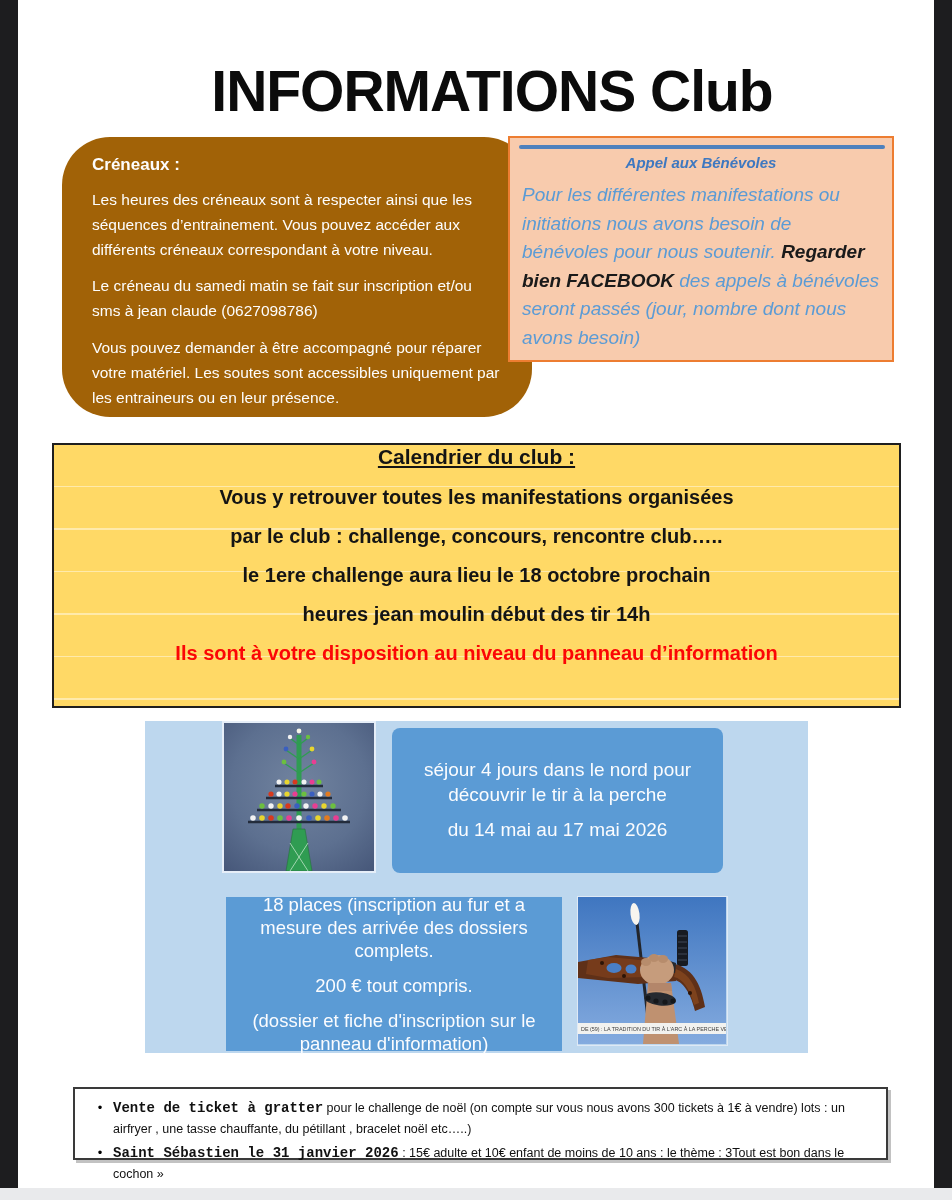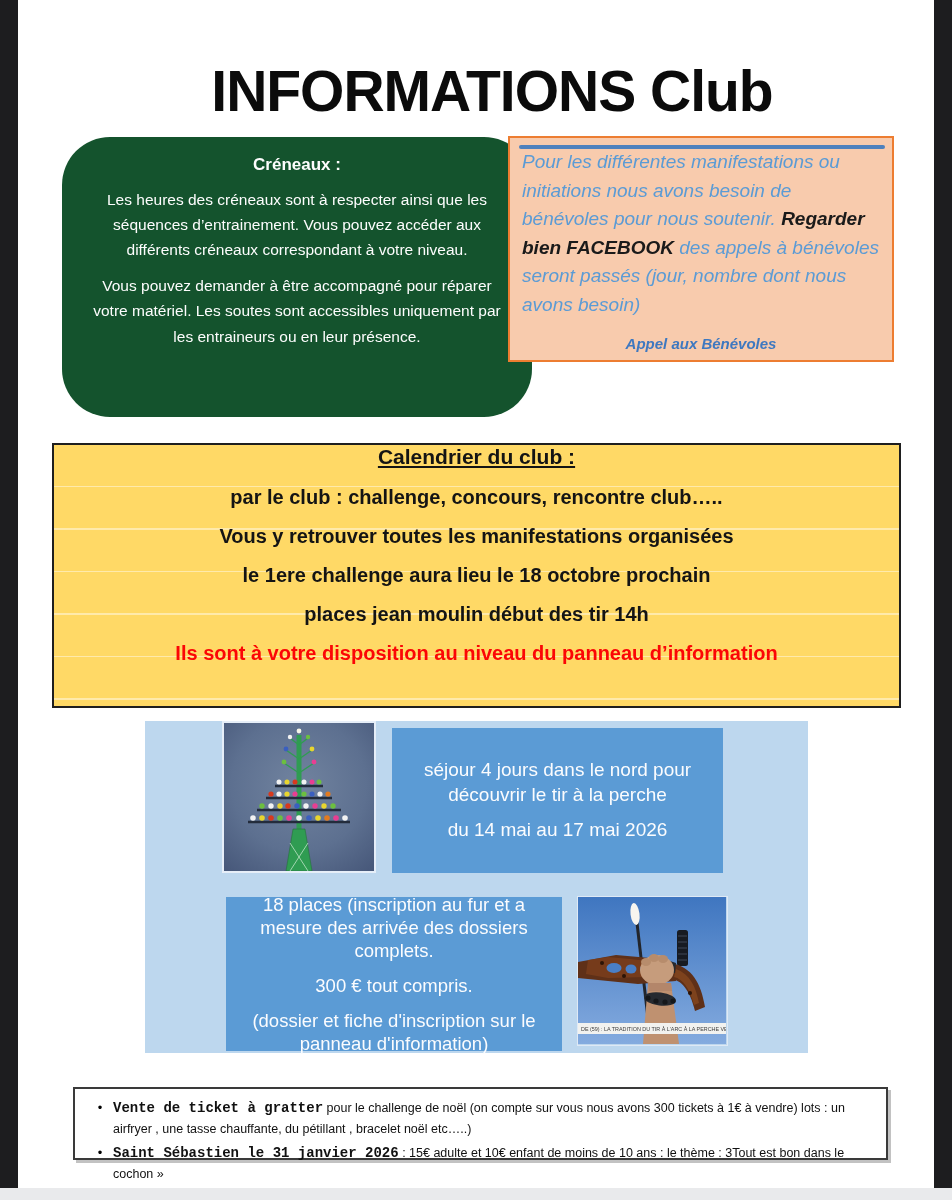--- a/index.html
+++ b/index.html
@@ -11,22 +11,22 @@
   .edge-bar{position:absolute;top:0;width:18px;height:1190px;background:#1d1d1f;}
   #edge-left{left:0;}
   #edge-right{right:0;}
   #bottom-strip{position:absolute;left:0;bottom:0;width:100%;height:12px;background:#e9eaec;}
 
   
   #main-title{left:16px;top:22px;width:100%;text-align:center;font-size:57px;font-weight:800;
               letter-spacing:-1px;color:#0b0b0b;margin-top:36px;}
 
   
-  #creneaux-box{left:62px;top:137px;width:470px;height:280px;background:#14532d;
-                border-radius:48px;color:#fdfdfd;text-align:center;box-sizing:border-box;
+  #creneaux-box{left:62px;top:137px;width:470px;height:280px;background:#a16207;
+                border-radius:48px;color:#fdfdfd;box-sizing:border-box;
                 padding:18px 30px 0 30px;}
   #creneaux-box .box-title{font-weight:bold;font-size:17px;margin-bottom:12px;}
   #creneaux-box p{font-size:15.5px;line-height:1.62;margin:0 0 11px 0;}
 
   
   #benevoles-box{left:508px;top:136px;width:386px;height:226px;background:#f8cbad;
                  border:2px solid #ed7d31;box-sizing:border-box;}
   #benevoles-rule{position:absolute;left:9px;right:7px;top:7px;height:4px;background:#4f81bd;border-radius:2px;}
   #benevoles-title{margin-top:16px;text-align:center;font-size:15px;font-weight:bold;
                    font-style:italic;color:#3e78c0;}
@@ -39,21 +39,21 @@
                   background-image:repeating-linear-gradient(to bottom,transparent 0 41px,rgba(255,255,255,.45) 41px 42.5px);}
   #calendrier-box .cal-title{font-size:21px;font-weight:bold;text-decoration:underline;margin-bottom:17px;}
   #calendrier-box .cal-line{font-size:20px;font-weight:bold;margin-bottom:16px;}
   #calendrier-box .cal-highlight{font-size:20px;font-weight:bold;color:#fb0606;}
 
   
   #sejour-panel{left:145px;top:721px;width:663px;height:332px;background:#bdd7ee;}
   #pole-image{left:222px;top:721px;width:154px;height:152px;border:2px solid #e6eef8;box-sizing:border-box;}
   #sejour-box1{left:392px;top:728px;width:331px;height:145px;background:#5b9bd5;color:#fbfcfe;
                display:flex;flex-direction:column;justify-content:center;text-align:center;
-               box-sizing:border-box;padding:0 16px;}
+               box-sizing:border-box;padding:0 16px;border-radius:8px;}
   #sejour-box1 p{margin:5px 0;font-size:19px;line-height:1.3;}
   #sejour-box2{left:226px;top:897px;width:336px;height:154px;background:#5b9bd5;color:#fbfcfe;
                display:flex;flex-direction:column;justify-content:center;text-align:center;
                box-sizing:border-box;padding:16px 8px;}
   #sejour-box2 p{margin:6px 0;font-size:18.5px;line-height:1.25;}
   #bow-image{left:577px;top:896px;width:151px;height:150px;border:1.5px solid #dfe9f5;box-sizing:border-box;}
 
   
   #footer-box{left:73px;top:1087px;width:815px;height:73px;background:#fff;border:2px solid #3a3a3a;
               box-sizing:border-box;box-shadow:3px 3px 0 rgba(120,120,120,.45);padding:9px 14px 0 12px;}
@@ -69,35 +69,36 @@
 
   <div id="edge-left" class="edge-bar"></div>
   <div id="edge-right" class="edge-bar"></div>
   <div id="bottom-strip"></div>
 
   <div id="main-title" class="abs">INFORMATIONS Club</div>
 
   <div id="creneaux-box" class="abs">
     <div class="box-title">Créneaux :</div>
     <p>Les heures des créneaux sont à respecter ainsi que les séquences d’entrainement. Vous pouvez accéder aux différents créneaux correspondant à votre niveau.</p>
+    <p>Le créneau du samedi matin se fait sur inscription et/ou sms à jean claude  (0627098786)</p>
     <p>Vous pouvez demander à être accompagné pour réparer votre matériel. Les soutes sont accessibles uniquement par les entraineurs ou en leur présence.</p>
   </div>
 
   <div id="benevoles-box" class="abs">
     <div id="benevoles-rule"></div>
+    <div id="benevoles-title">Appel aux Bénévoles</div>
     <div id="benevoles-body"><span>Pour les différentes manifestations ou initiations nous avons besoin de bénévoles pour nous soutenir. </span><span class="fb-bold">Regarder bien FACEBOOK</span><span> des appels à bénévoles seront passés (jour, nombre dont nous avons besoin)</span></div>
-    <div id="benevoles-title">Appel aux Bénévoles</div>
   </div>
 
   <div id="calendrier-box" class="abs">
     <div class="cal-title">Calendrier du club :</div>
+    <div class="cal-line">Vous y retrouver toutes les manifestations organisées</div>
     <div class="cal-line">par le club : challenge, concours, rencontre club…..</div>
-    <div class="cal-line">Vous y retrouver toutes les manifestations organisées</div>
     <div class="cal-line">le 1ere challenge aura lieu le 18 octobre prochain</div>
-    <div class="cal-line">places jean moulin début des tir 14h</div>
+    <div class="cal-line">heures jean moulin début des tir 14h</div>
     <div class="cal-highlight">Ils sont à votre disposition au niveau du panneau d’information</div>
   </div>
 
   <div id="sejour-panel" class="abs"></div>
 
   <div id="pole-image" class="abs">
     <svg width="150" height="148" viewBox="0 0 150 148">
       <defs>
         <radialGradient id="skyGrad" cx="50%" cy="42%" r="75%">
           <stop offset="0%" stop-color="#71839f"></stop>
@@ -174,21 +175,21 @@
     </svg>
   </div>
 
   <div id="sejour-box1" class="abs">
     <p>séjour 4 jours dans le nord pour découvrir le tir à la perche</p>
     <p>du 14 mai au 17  mai 2026</p>
   </div>
 
   <div id="sejour-box2" class="abs">
     <p>18  places (inscription au fur et a mesure des arrivée des dossiers complets.</p>
-    <p>300 € tout compris.</p>
+    <p>200 € tout compris.</p>
     <p>(dossier et fiche d'inscription sur le panneau d'information)</p>
   </div>
 
   <div id="bow-image" class="abs">
     <svg width="148" height="147" viewBox="0 0 148 147">
       <defs>
         <linearGradient id="sky2" x1="0" y1="0" x2="0" y2="1">
           <stop offset="0%" stop-color="#3f76c0"></stop>
           <stop offset="100%" stop-color="#84abdf"></stop>
         </linearGradient>

